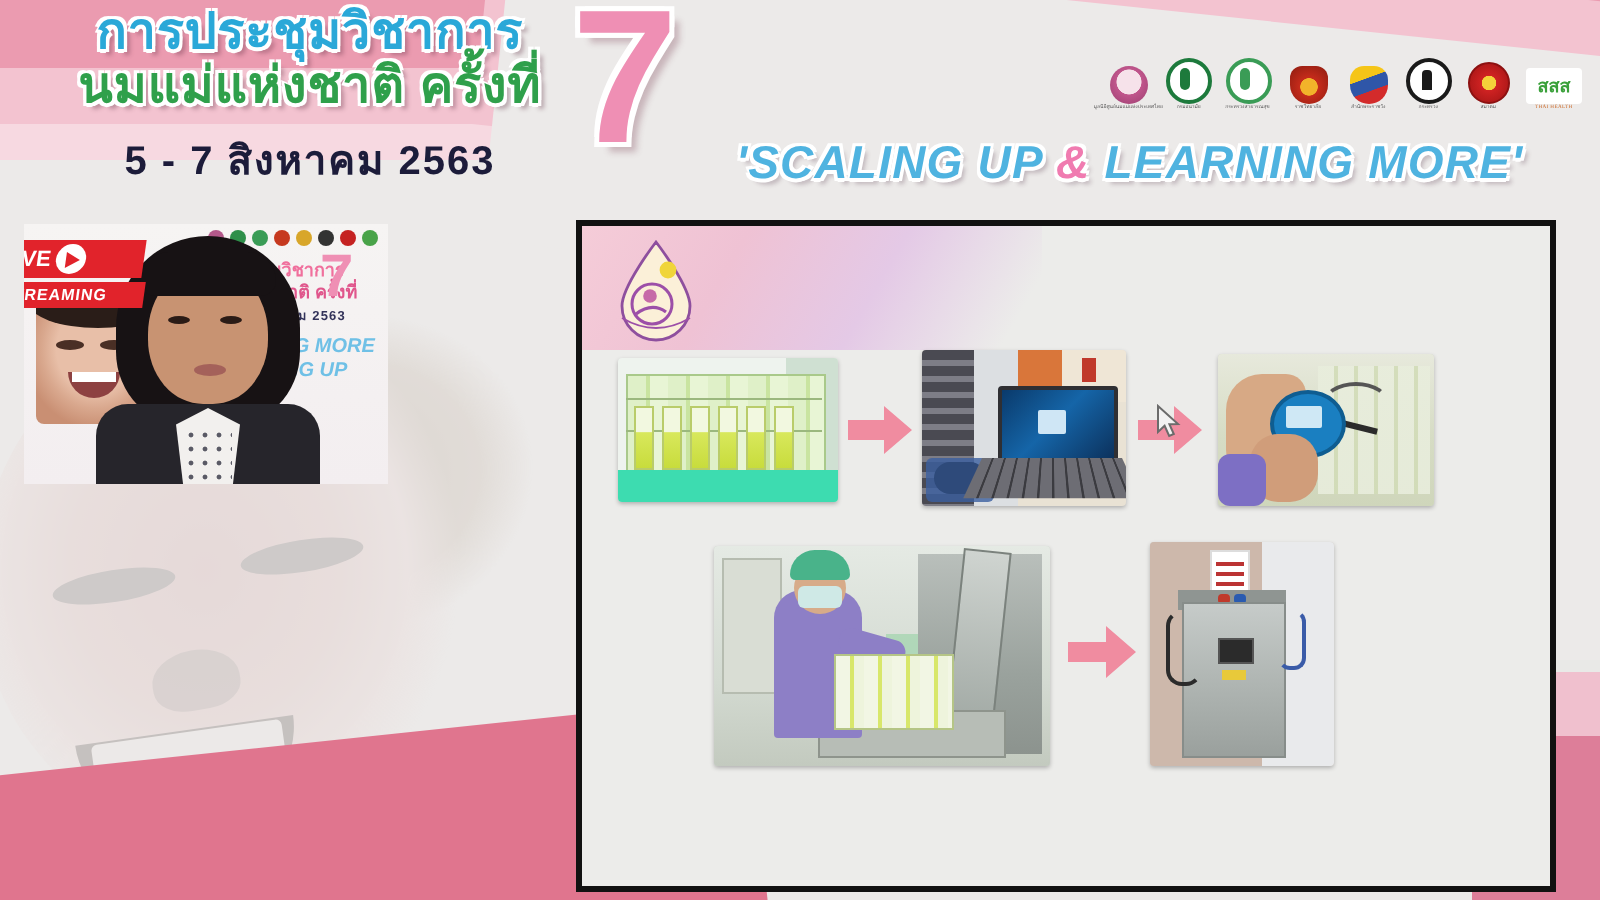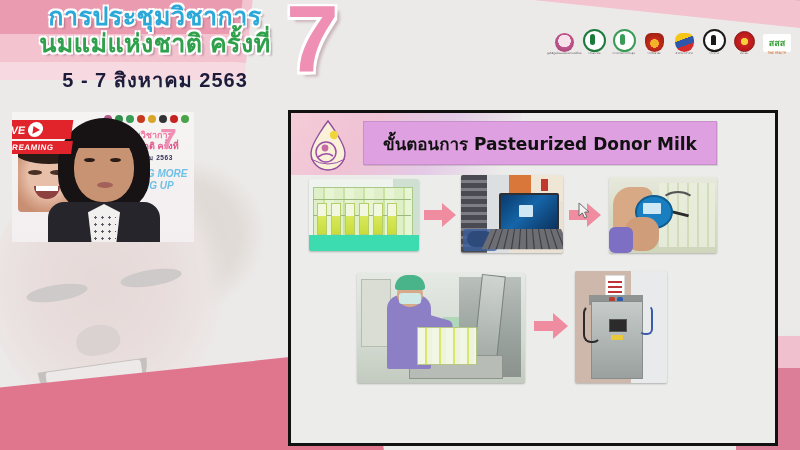--- a/index.html
+++ b/index.html
@@ -53,21 +53,21 @@
     text-shadow:-2.5px -2.5px 0 #fff,2.5px -2.5px 0 #fff,-2.5px 2.5px 0 #fff,2.5px 2.5px 0 #fff,5px 5px 3px rgba(120,60,80,.3);
     z-index:7;line-height:1;font-family:"Liberation Sans",sans-serif;}
 
   
   .tagline{position:absolute;left:368px;top:68px;z-index:8;font-size:23px;font-weight:bold;
     color:#4fb3e0;letter-spacing:.6px;white-space:nowrap;font-style:italic;
     text-shadow:-1.6px -1.6px 0 #fff,1.6px -1.6px 0 #fff,-1.6px 1.6px 0 #fff,1.6px 1.6px 0 #fff,0 2px 0 #fff,2.5px 3px 2px rgba(90,60,80,.3);}
   .tagline .amp{color:#f07bb0;}
 
   
-  .logos{position:absolute;right:8px;top:26px;display:flex;gap:6px;align-items:flex-end;z-index:9;}
+  .logos{position:absolute;right:8px;top:26px;display:flex;gap:6px;align-items:flex-end;z-index:9;font-family:Liberation Serif, serif;}
   .logo{width:24px;height:30px;display:flex;flex-direction:column;align-items:center;justify-content:flex-end;}
   .logo .mark{width:19px;height:19px;border-radius:50%;position:relative;}
   .logo .cap{font-size:2.6px;color:#555;margin-top:1px;line-height:1;text-align:center;white-space:nowrap;transform:scale(.95);}
   .lg1 .mark{background:radial-gradient(circle at 50% 42%, #f6e2ea 0 42%, #c0568c 44%, #9c3d70 100%);}
   .lg2 .mark{background:#fff;border:2px solid #1d7a3c;}
   .lg2 .mark:after{content:"";position:absolute;left:5px;top:3px;width:5px;height:11px;background:#1d7a3c;border-radius:3px;}
   .lg3 .mark{background:#fff;border:2px solid #3a9c56;}
   .lg3 .mark:after{content:"";position:absolute;left:5px;top:3px;width:5px;height:11px;background:#3a9c56;border-radius:3px;}
   .lg4 .mark{background:radial-gradient(circle at 50% 55%, #f2b32a 0 30%, #c62b1b 32%, #8c1c10 100%);border-radius:6px 6px 50% 50%;}
   .lg5 .mark{background:linear-gradient(160deg,#f5c518 0 35%,#2f56a8 36% 62%,#d32b2b 63% 100%);border-radius:7px 7px 50% 50%;}
@@ -239,20 +239,23 @@
   <div class="diag"></div>
 
   <div class="title-wrap">
     <div class="t-line1">การประชุมวิชาการ</div>
     <div class="t-line2">นมแม่แห่งชาติ ครั้งที่</div>
     <div class="t-date">5 - 7 สิงหาคม 2563</div>
   </div>
 
   <div class="seven">7</div>
 
+  <div class="tagline">
+    <span>'SCALING UP </span><span class="amp">&amp;</span><span> LEARNING MORE'</span>
+  </div>
 
   <div class="logos">
     <div class="logo lg1">
         <div class="mark"></div>
         <div class="cap">มูลนิธิศูนย์นมแม่แห่งประเทศไทย</div>
       </div>
     <div class="logo lg2">
         <div class="mark"></div>
         <div class="cap">กรมอนามัย</div>
       </div>
@@ -335,23 +338,20 @@
       <svg viewBox="0 0 46 54" width="46" height="54">
         <path d="M23 2 C23 2 6 24 6 34 a17 17 0 0 0 34 0 C40 24 23 2 23 2 Z" fill="#fbf0d8" stroke="#8e4f9e" stroke-width="1.4"></path>
         <circle cx="29" cy="16" r="4.2" fill="#f0d53a"></circle>
         <circle cx="21" cy="33" r="10" fill="none" stroke="#9c4fa8" stroke-width="1.5"></circle>
         <circle cx="20" cy="29" r="3.4" fill="#c66aa8"></circle>
         <path d="M13 38 q8 -6 15 -1" fill="none" stroke="#9c4fa8" stroke-width="1.6"></path>
         <path d="M6 40 q17 10 34 0" fill="none" stroke="#9c4fa8" stroke-width="1"></path>
       </svg>
     </div>
 
-    <div class="banner">
-      <span class="banner-text">ขั้นตอนการ Pasteurized Donor Milk</span>
-    </div>
 
     <div class="photo p1">
       <div class="wallR"></div>
         <div class="rack"></div>
       <div class="shelf" style="top:20px"></div>
         <div class="shelf" style="top:36px"></div>
       <div class="bot" style="left:8px"></div>
         <div class="bot" style="left:22px"></div>
       <div class="bot" style="left:36px"></div>
         <div class="bot" style="left:50px"></div>

